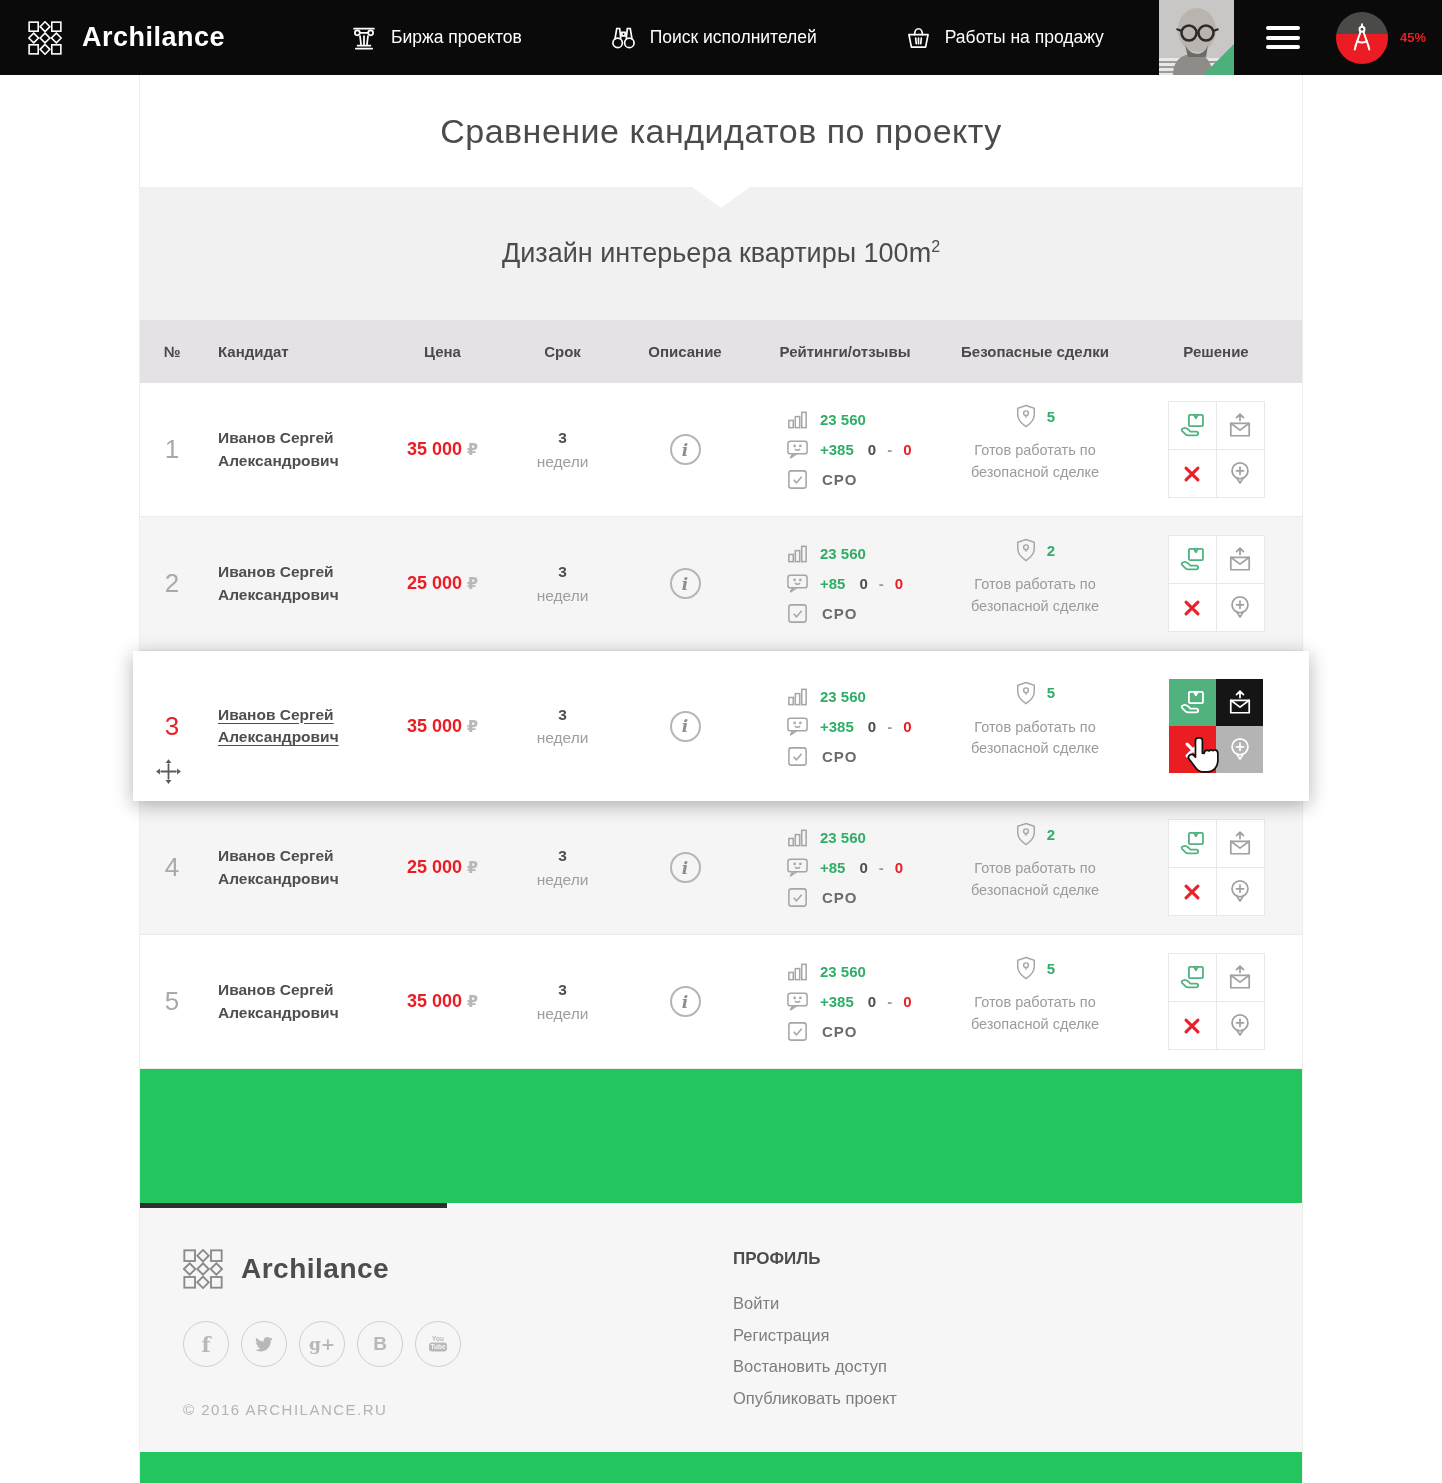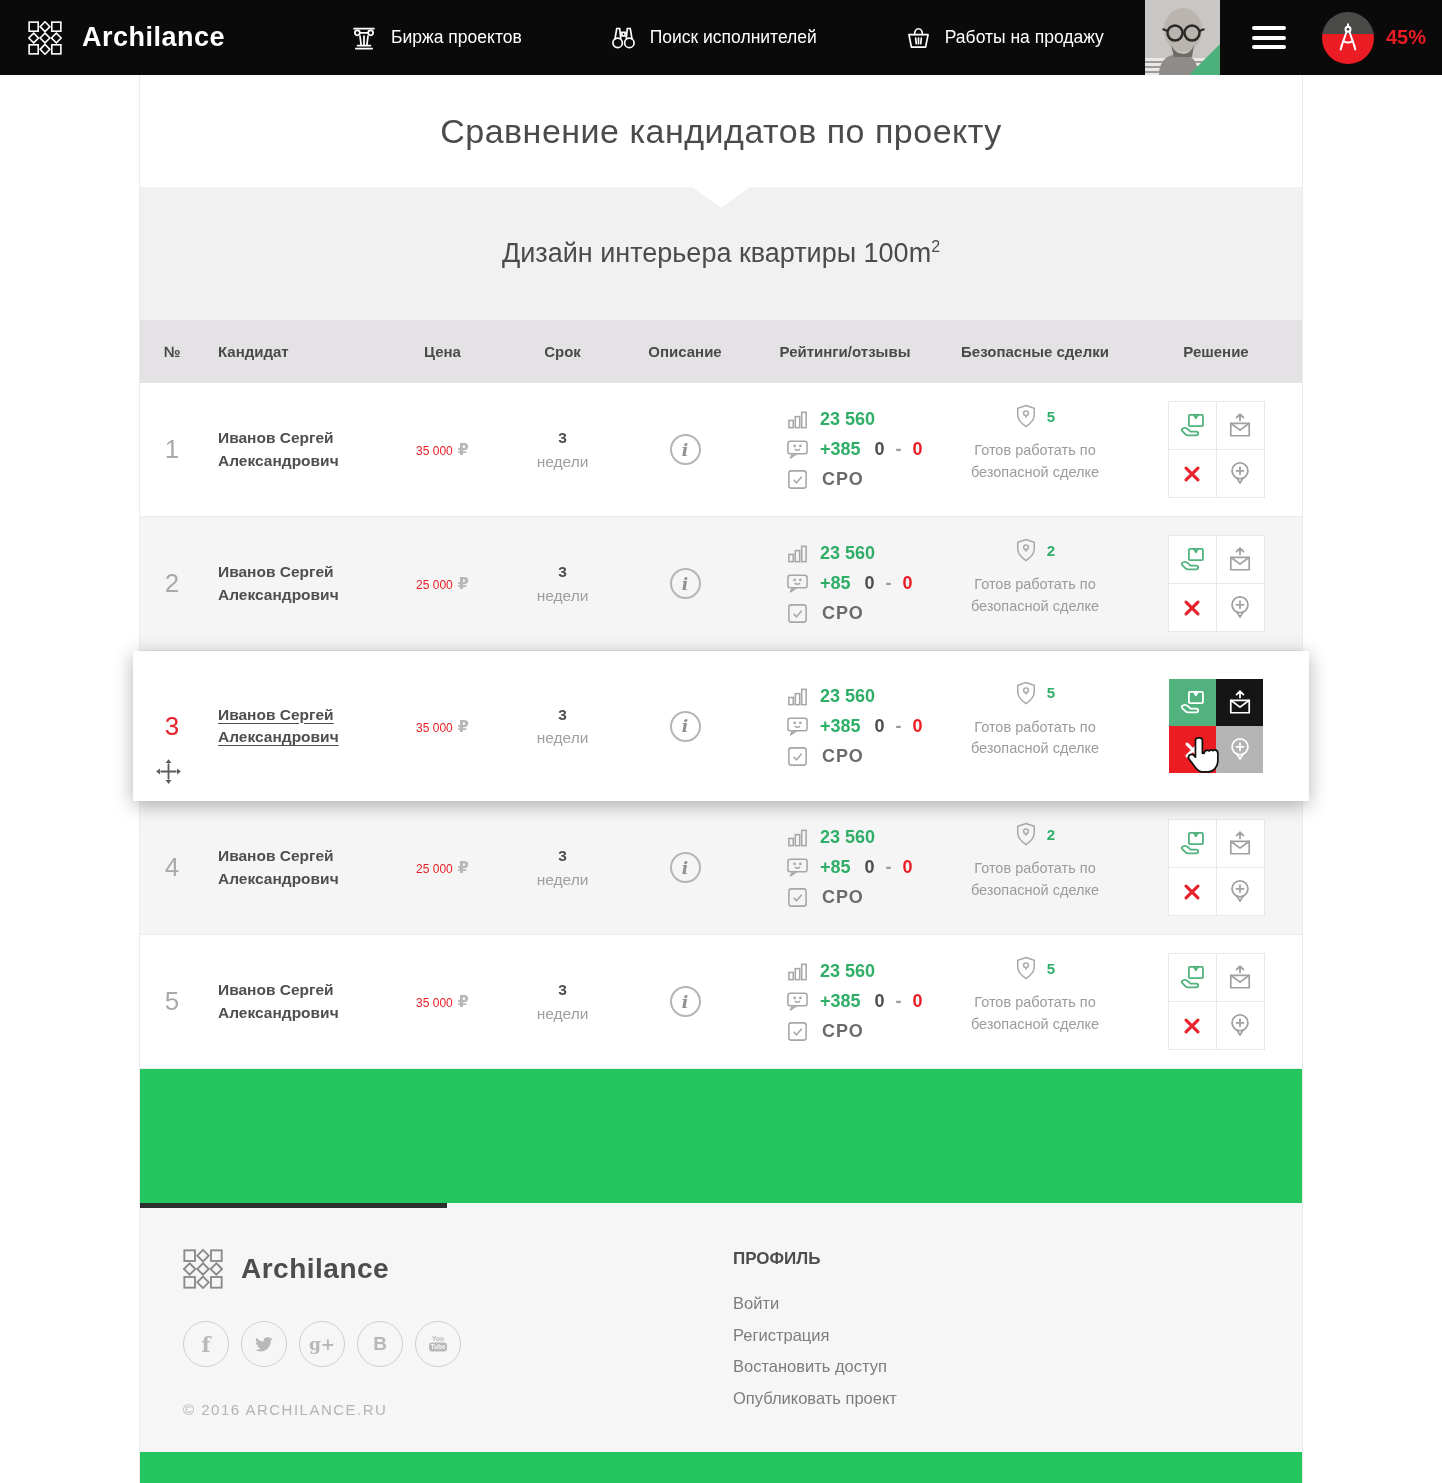--- a/index.html
+++ b/index.html
@@ -23,21 +23,21 @@
   .nav-item svg { color:#fff; }
   .h-right { margin-left:auto; display:flex; align-items:center; height:75px; }
   .avatar { width:75px; height:75px; overflow:hidden; flex:0 0 auto; }
   .burger { width:34px; margin:0 36px 0 32px; cursor:pointer; }
   .burger span { display:block; height:4px; background:#fff; border-radius:2px; margin:5.5px 0; }
   .progress-circle {
     width:52px; height:52px; border-radius:50%;
     background:linear-gradient(180deg,#4a4a49 0%,#4a4a49 42%,#ec1c24 42%,#ec1c24 100%);
     display:flex; align-items:center; justify-content:center;
   }
-  .progress-pct { color:#ec1c24; font-size:20px; font-weight:bold; margin:0 16px 0 12px; }
+  .progress-pct { color:#ec1c24; font-size:13px; font-weight:bold; margin:0 16px 0 12px; }
 
   
   .main {
     width:1164px; margin:0 139px; border-left:1px solid #ededed; border-right:1px solid #ededed;
     min-height:1408px; display:flex; flex-direction:column; background:#22c55e;
   }
   .title-sec { height:112px; display:flex; align-items:center; justify-content:center; background:#fff; }
   .page-title { font-size:34px; font-weight:300; color:#4b4b4b; letter-spacing:.5px; }
   .banner { height:133px; background:#f2f1f2; position:relative; display:flex; align-items:center; justify-content:center; }
   .banner:before {
@@ -63,33 +63,33 @@
   .row.active {
     background:#fff; min-height:150px; margin:0 -7px; z-index:3;
     box-shadow:0 4px 18px rgba(0,0,0,.30); border-bottom:none;
     padding:0 7px;
   }
   .c-num { text-align:center; padding-left:14px; font-size:26px; color:#a9a9a9; font-weight:300; }
   .row.active .c-num { color:#e8212b; }
   .c-name { padding-left:28px; font-size:15.5px; font-weight:bold; color:#4f4f4f; line-height:1.45; }
   .row.active .c-name .name { text-decoration:underline; text-underline-offset:3px; cursor:pointer; }
   .c-price { text-align:center; white-space:nowrap; }
-  .price { color:#ea1c24; font-size:12px; font-weight:normal; }
+  .price { color:#ea1c24; font-size:18px; font-weight:bold; }
   .rub { color:#b8b8b8; font-size:16px; font-weight:bold; margin-left:5px; font-family:"DejaVu Sans",sans-serif; }
   .c-term { text-align:center; line-height:1.5; font-size:15.5px; }
   .term-v { font-weight:bold; color:#4d4d4d; }
   .term-u { color:#9e9e9e; }
   .c-info { display:flex; justify-content:center; }
   .info-icon {
     width:31px; height:31px; border:2px solid #b5b5b5; border-radius:50%;
     display:flex; align-items:center; justify-content:center; cursor:pointer;
     font-family:"DejaVu Serif",serif; font-style:italic; font-size:17px; color:#8f8f8f; font-weight:bold;
   }
   .c-rating { padding-left:36px; }
-  .r-line { display:flex; align-items:center; gap:11px; height:30px; font-size:18px; font-weight:bold; }
+  .r-line { display:flex; align-items:center; gap:11px; height:30px; font-size:15px; font-weight:bold; }
   .r-line svg { color:#a6a6a6; flex:0 0 auto; }
   .val-green { color:#2fae68; }
   .val-dark { color:#4d4d4d; margin-left:3px; }
   .val-sep { color:#9b9b9b; }
   .val-red { color:#ea1c24; }
   .sro { color:#6b6b6b; letter-spacing:1px; margin-left:2px; }
   .c-deals { text-align:center; color:#9b9b9b; font-size:14.5px; line-height:1.45; }
   .deals-head { display:flex; align-items:center; justify-content:center; gap:10px; margin-bottom:12px; }
   .deals-head svg { color:#a6a6a6; }
   .deals-count { color:#2fae68; font-weight:bold; font-size:15px; }

